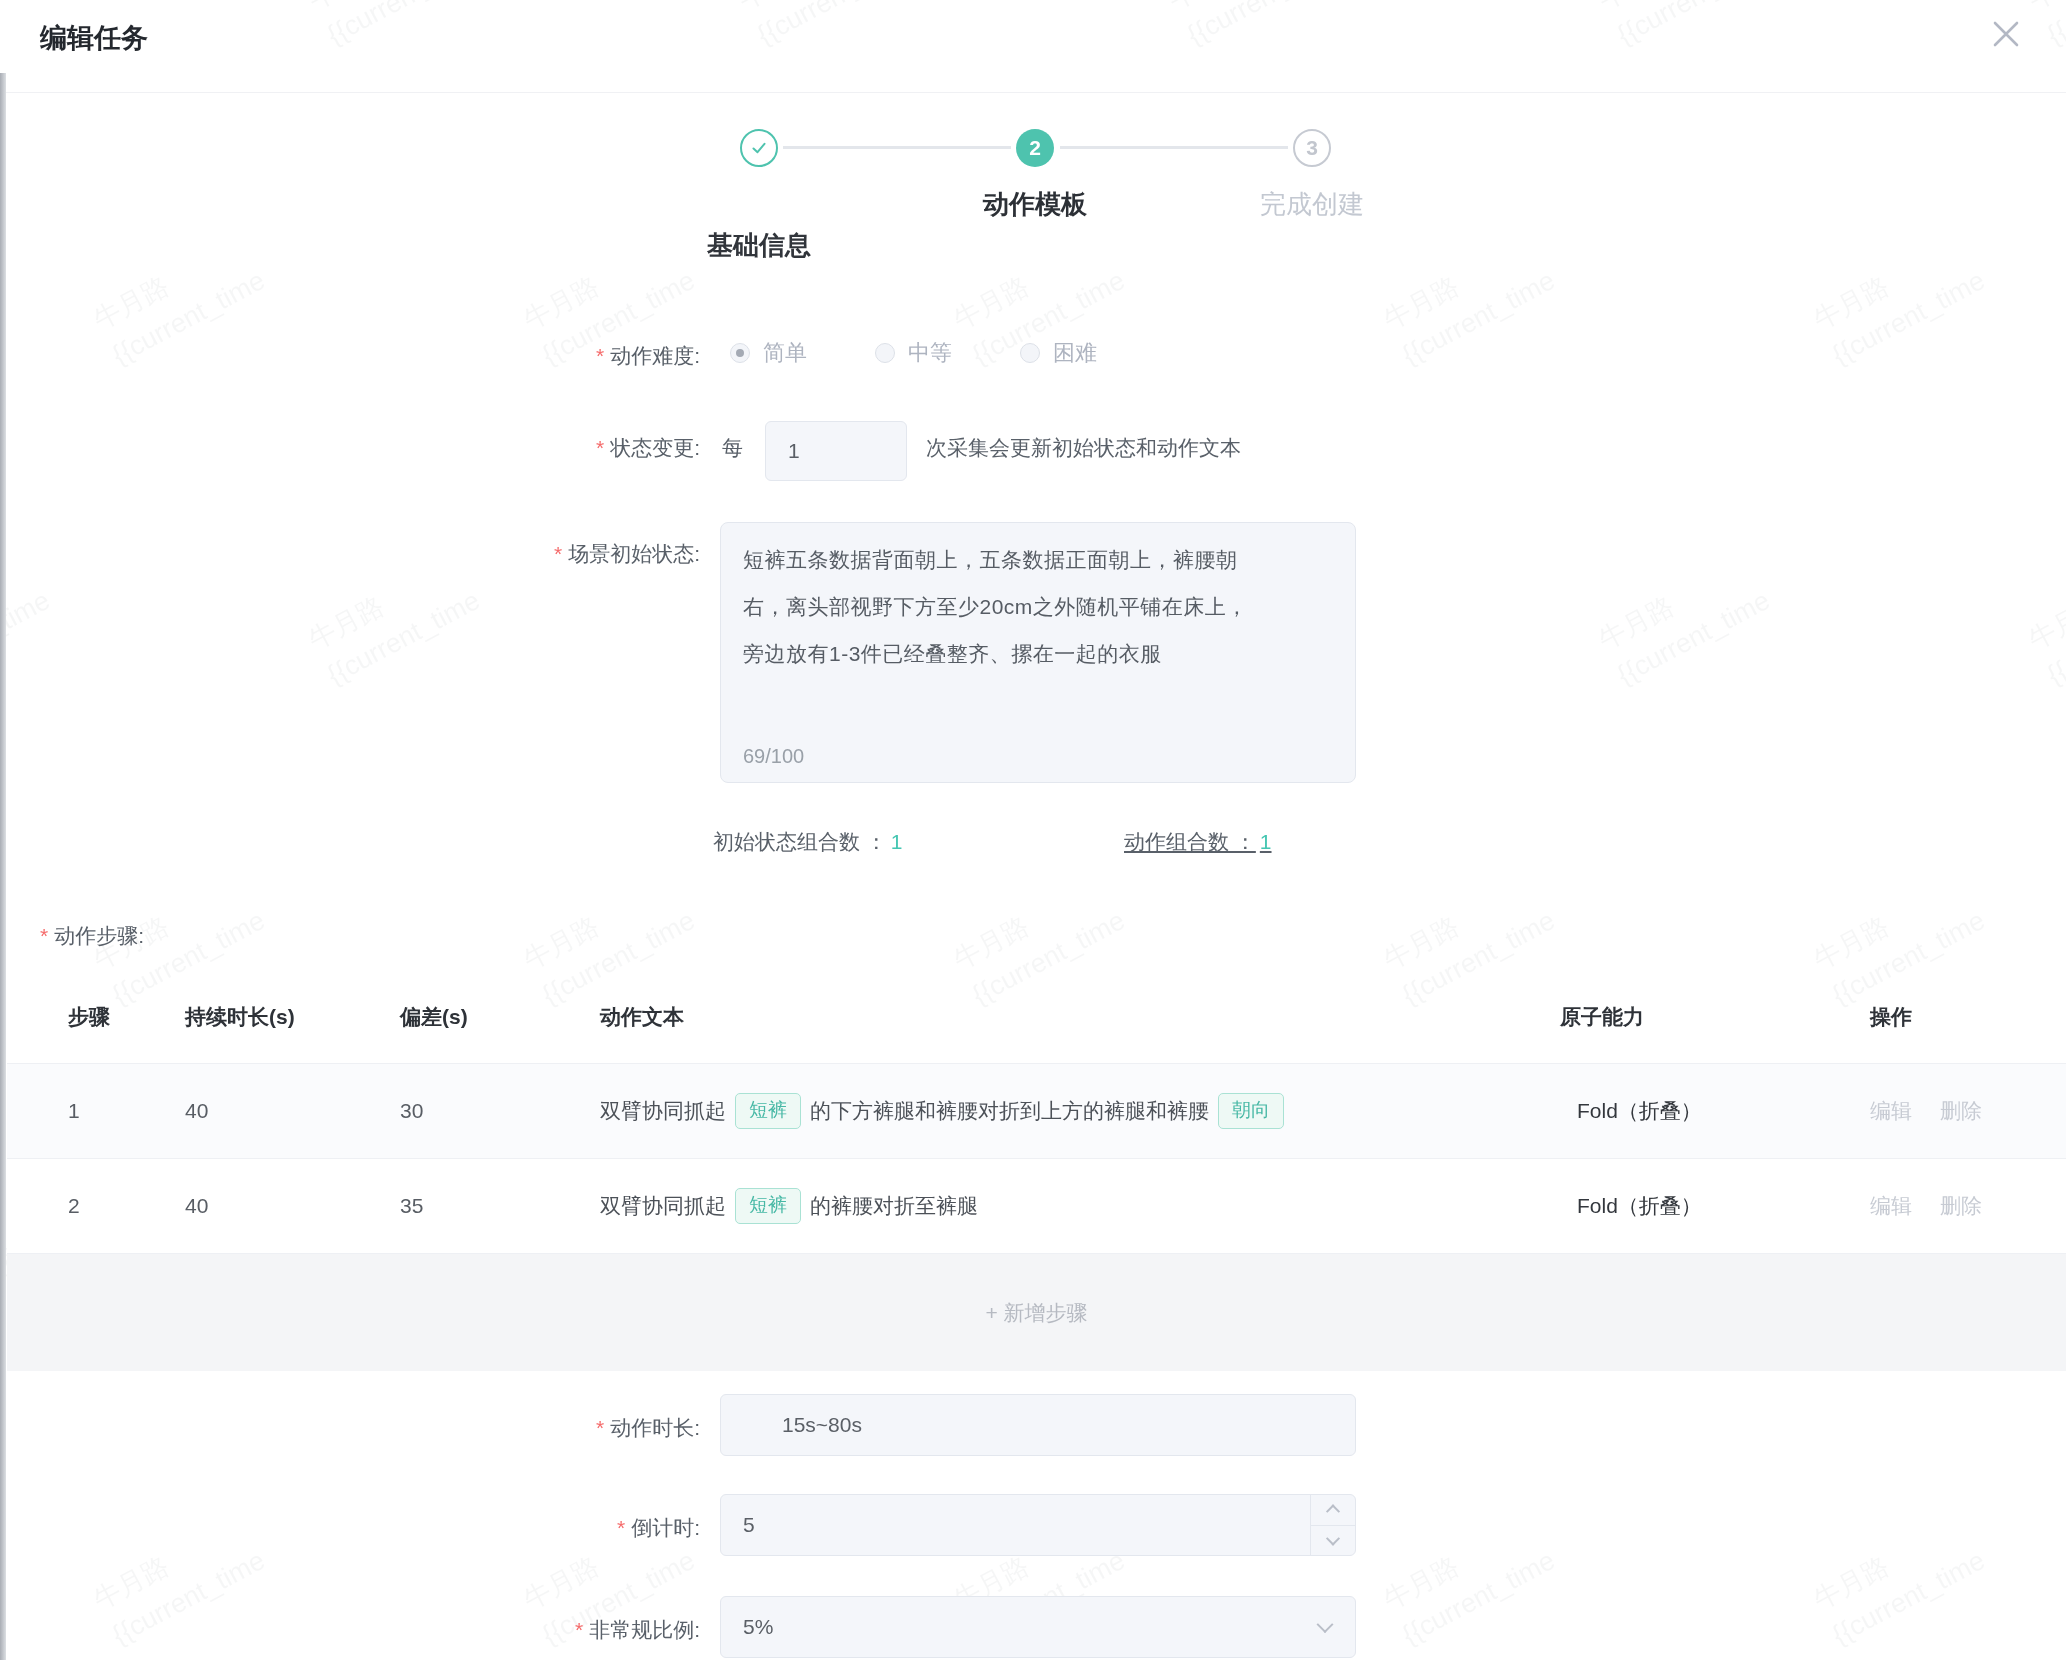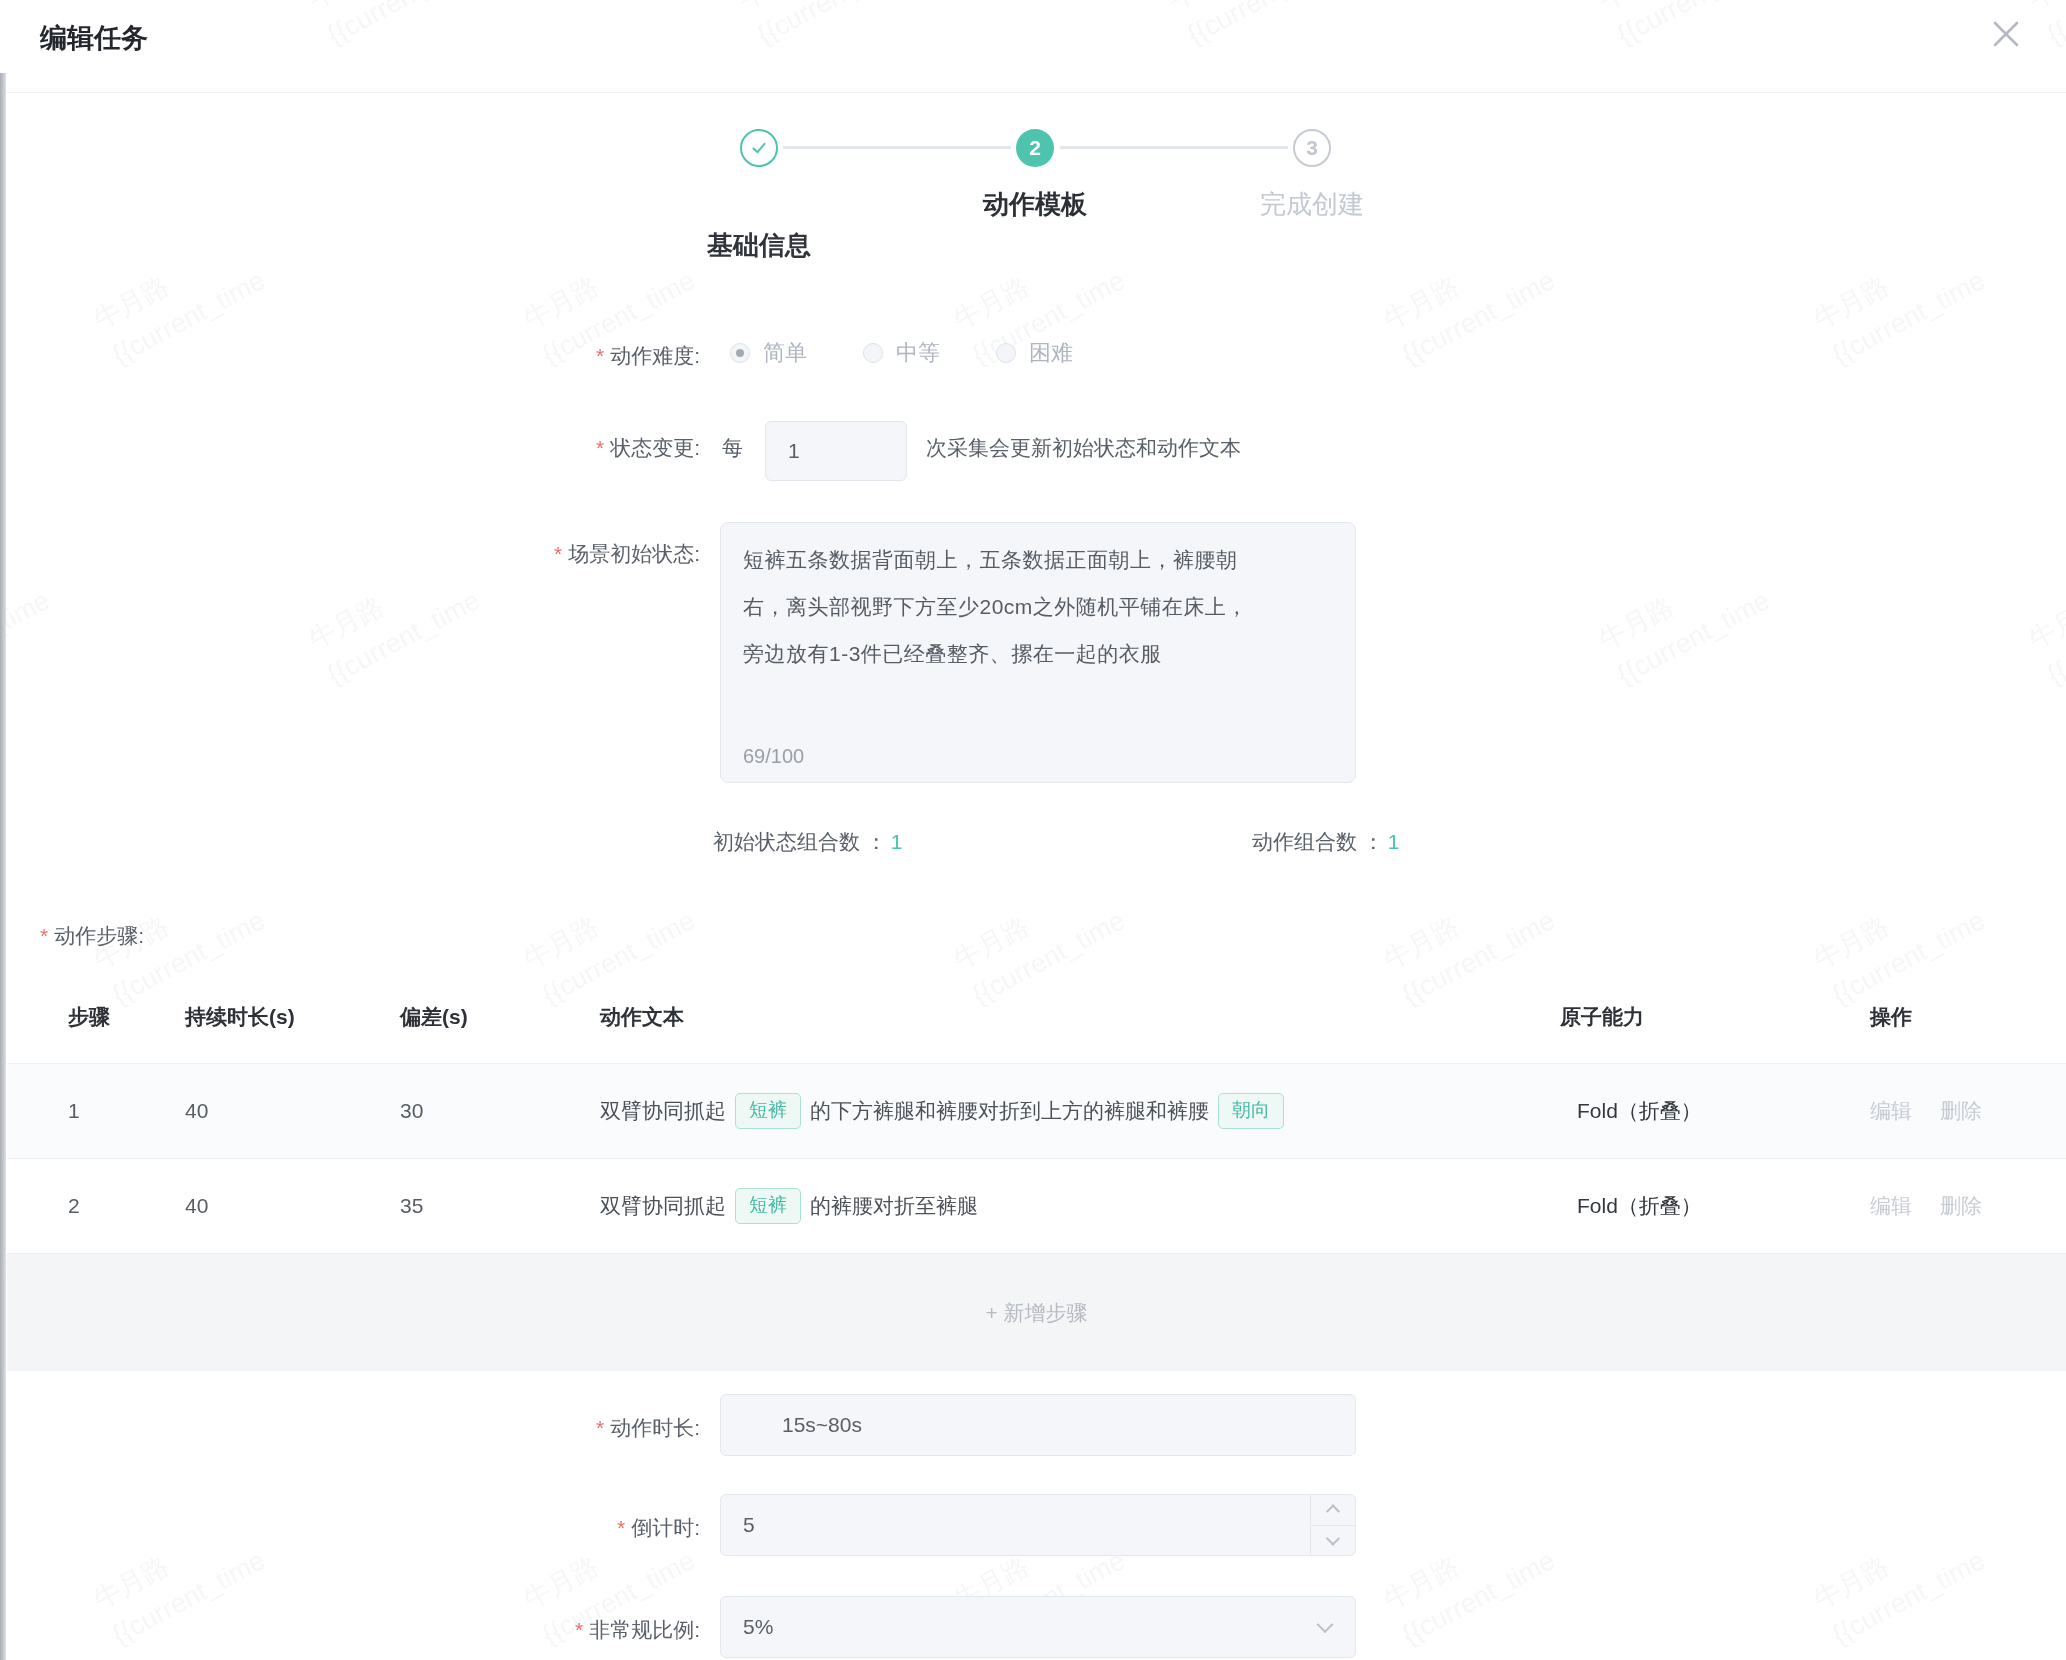--- a/index.html
+++ b/index.html
@@ -37,21 +37,21 @@
   .slabel-1 { left:629px; color:#31353b; font-weight:600;margin-top:41px; }
   .slabel-2 { left:905px; color:#2c3036; font-weight:700; }
   .slabel-3 { left:1182px; color:#c3c8d1; font-weight:500; }
 
   
   .flabel { position:absolute; left:300px; width:400px; text-align:right;
     font-size:21px; color:#596069; z-index:2; }
   .star { color:#f56c6c; margin-right:6px; font-size:21px; }
 
   
-  .radio-row { position:absolute; left:730px; top:338px; display:flex; align-items:center; z-index:2; }
+  .radio-row { position:absolute; left:730px; top:338px; display:flex; align-items:center; z-index:2;gap:12px; }
   .radio-item { display:flex; align-items:center; margin-right:56px; cursor:pointer; }
   .radio-circle { width:20px; height:20px; border-radius:50%; border:1px solid #dde1e8;
     background:#f3f5f9; position:relative; }
   .radio-item.selected .radio-circle::after { content:""; position:absolute; left:50%; top:50%;
     width:8px; height:8px; border-radius:50%; background:#a4aab4; transform:translate(-50%,-50%); }
   .radio-text { margin-left:13px; font-size:22px; color:#aeb4c0; }
 
   
   .ibox { position:absolute; background:#f4f6fa; border:1px solid #e3e7ee; border-radius:6px;
     display:flex; align-items:center; font-size:21px; color:#5a5f66; z-index:2; }
@@ -286,21 +286,21 @@
   <div class="ta">
     <div class="ta-text">短裤五条数据背面朝上，五条数据正面朝上，裤腰朝
 右，离头部视野下方至少20cm之外随机平铺在床上，
 旁边放有1-3件已经叠整齐、摞在一起的衣服</div>
     <div class="ta-counter">69/100</div>
   </div>
 
   <div class="combo" style="left:713px;">
     <span>初始状态组合数 ：</span><span class="val">1</span>
   </div>
-  <div class="combo" style="left:1252px;">
+  <div class="combo" style="left:1124px;text-decoration:underline;">
     <span>动作组合数 ：</span><span class="val">1</span>
   </div>
 
   <div class="flabel" style="left:40px; width:auto; text-align:center; top:922px;"><span class="star">*</span><span>动作步骤:</span></div>
 
   <div class="steps-table">
     <div class="thead">
       <div class="th" style="left:61px;">步骤</div>
       <div class="th" style="left:178px;">持续时长(s)</div>
       <div class="th" style="left:393px;">偏差(s)</div>

